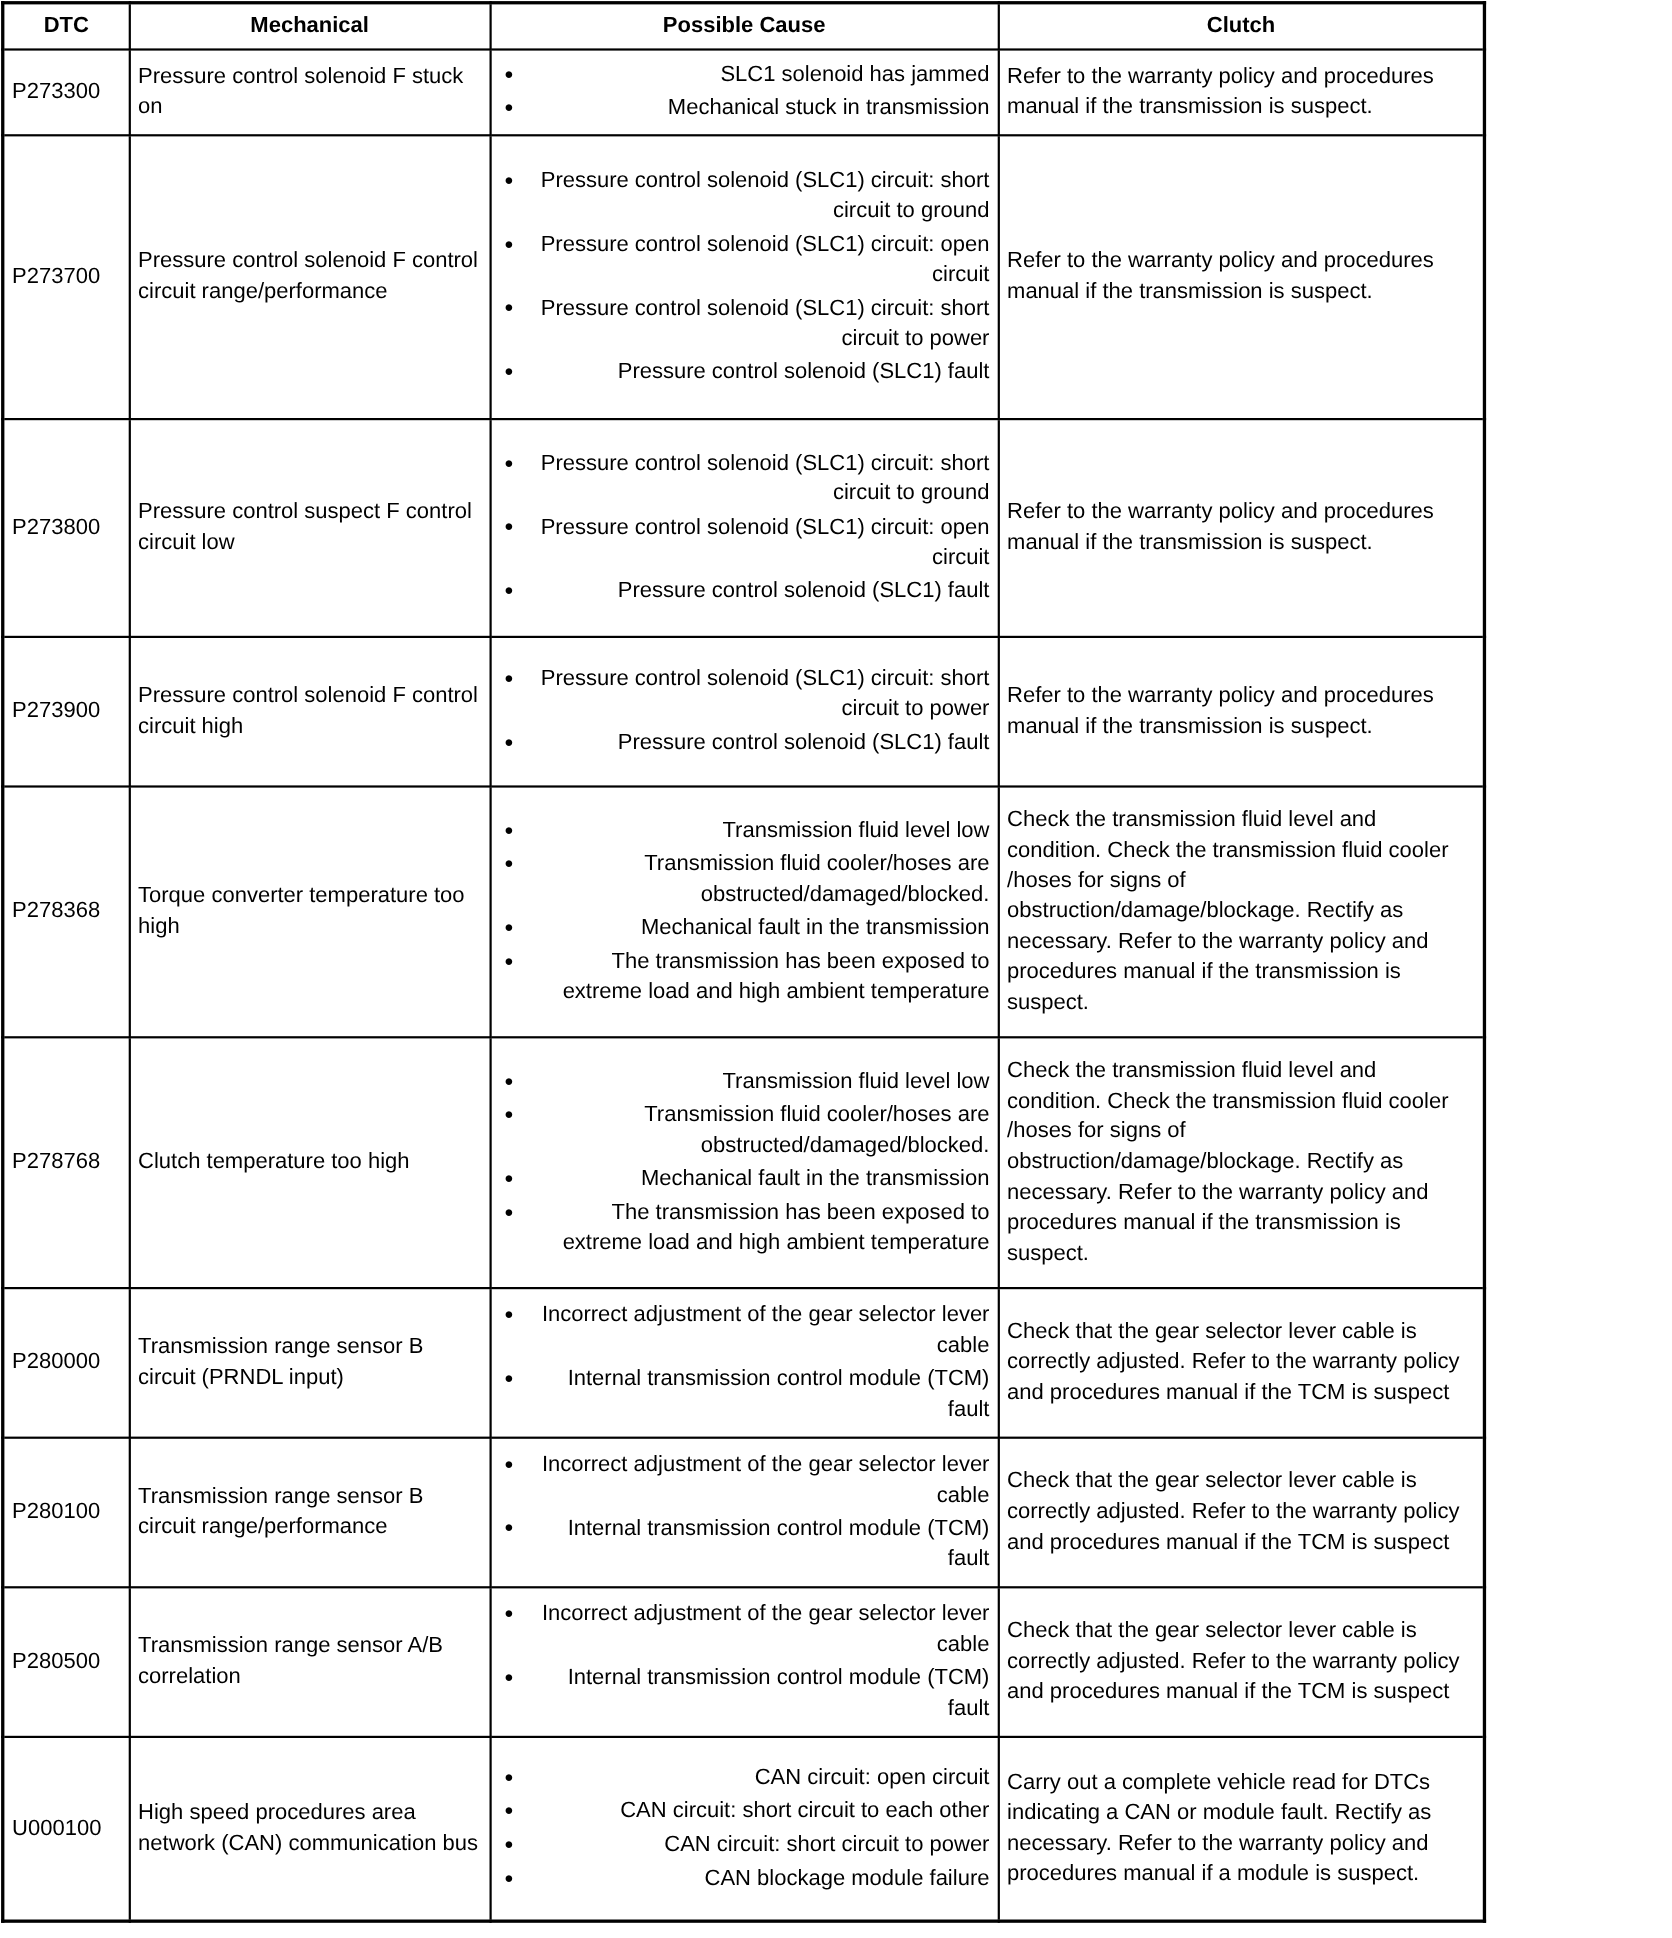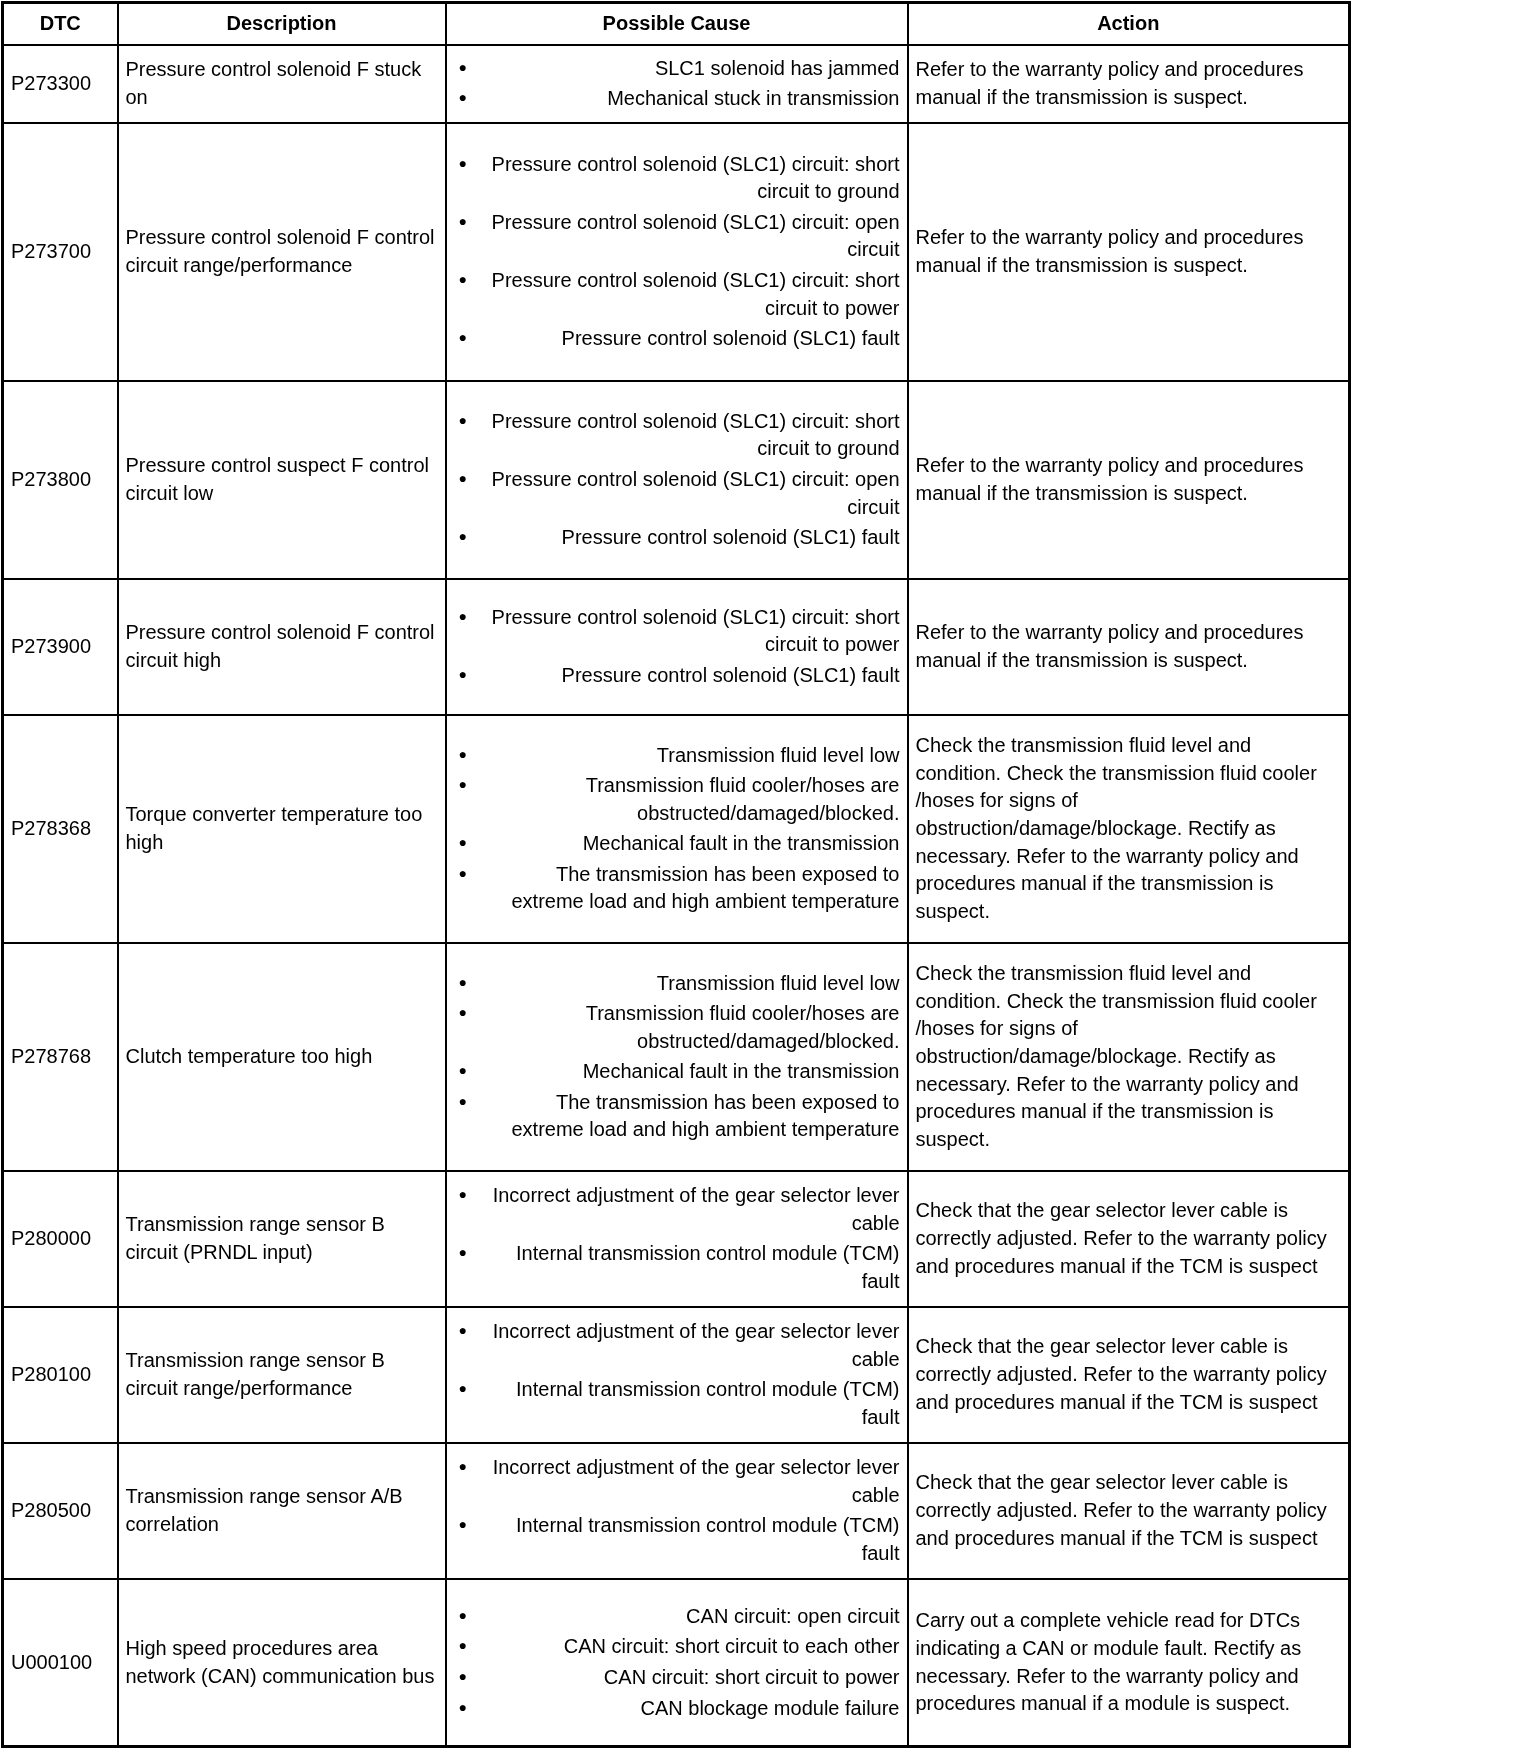--- a/index.html
+++ b/index.html
@@ -87,23 +87,23 @@
   <table class="dtc-table">
     <colgroup>
       <col style="width:115px">
       <col style="width:328px">
       <col style="width:462px">
       <col style="width:auto">
     </colgroup>
     <thead>
       <tr>
         <th>DTC</th>
-        <th>Description</th>
+        <th>Mechanical</th>
         <th>Possible Cause</th>
-        <th>Action</th>
+        <th>Clutch</th>
       </tr>
     </thead>
     <tbody id="rows">
   <tr>
     <td class="dtc">P273300</td>
     <td class="desc">Pressure control solenoid F stuck on</td>
     <td class="cause">
       <ul>
               <li>SLC1 solenoid has jammed</li>
               <li>Mechanical stuck in transmission</li>

